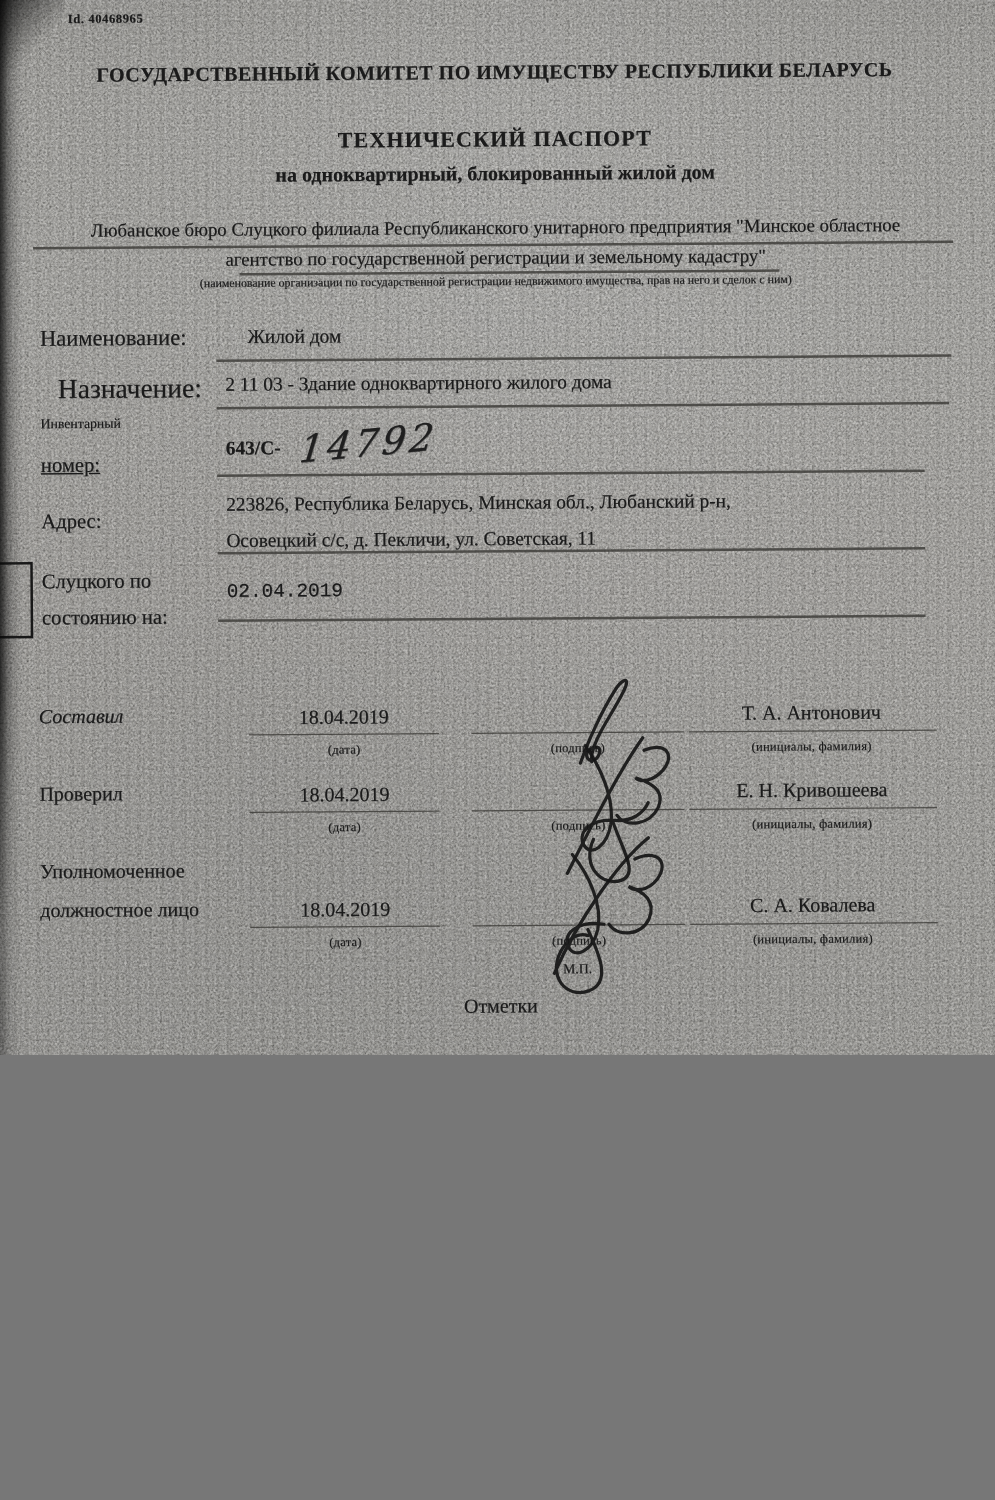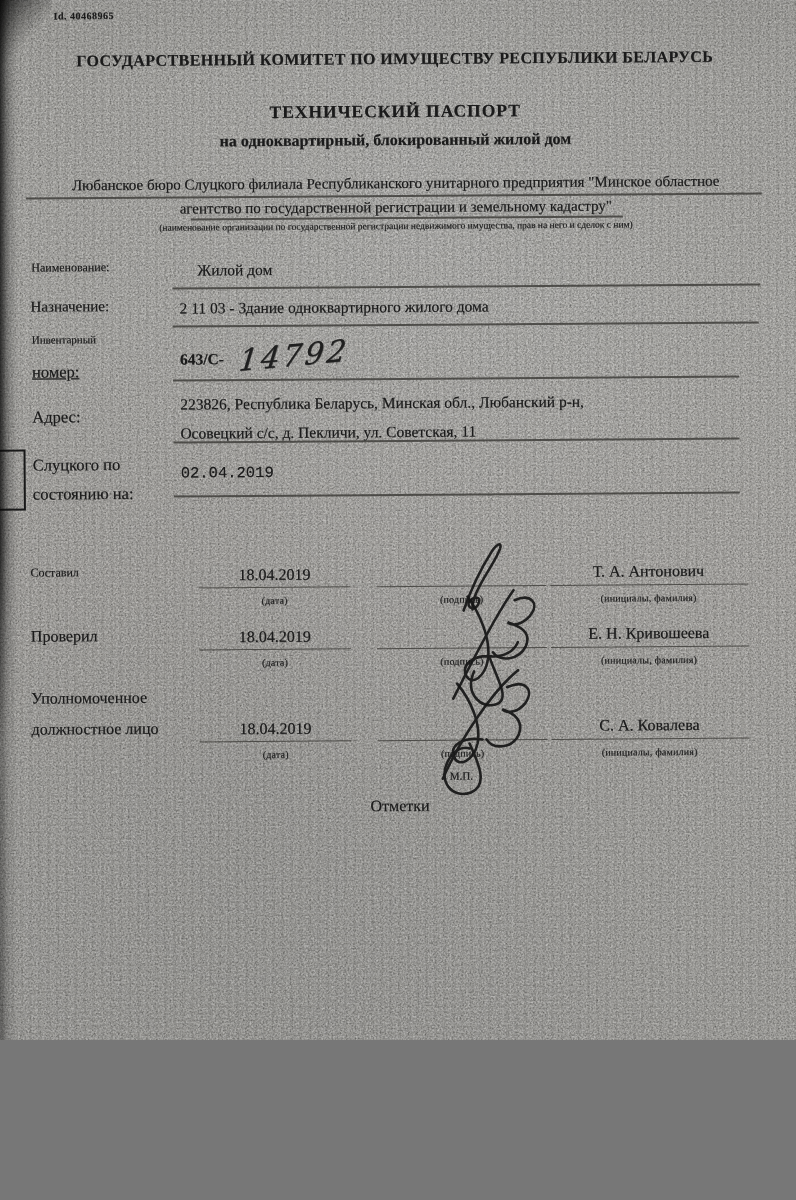--- a/index.html
+++ b/index.html
@@ -1,17 +1,17 @@
 <!DOCTYPE html>
 <html><head>
 <meta charset="utf-8">
 <style>
   html,body{margin:0;padding:0;background:#777;}
   .page{
-    position:relative;width:796px;height:1040px;overflow:hidden;
+    position:relative;width:796px;height:844px;overflow:hidden;
     background:
       radial-gradient(ellipse at 52% 16%, rgba(255,255,255,0.10), transparent 58%),
       radial-gradient(ellipse at 30% 80%, rgba(0,0,0,0.05), transparent 60%),
       linear-gradient(180deg,#a3a29e 0%,#abaaa6 8%,#b0afab 30%,#aeaca8 55%,#a9a8a4 78%,#a5a4a0 100%);
     font-family:"Liberation Serif", serif;
   }
   .streaks{position:absolute;inset:0;pointer-events:none;
     background:
       repeating-linear-gradient(90deg, rgba(255,255,255,0.035) 0 2px, rgba(0,0,0,0.03) 2px 5px, rgba(255,255,255,0.018) 5px 9px),
       repeating-linear-gradient(180deg, rgba(255,255,255,0.015) 0 3px, rgba(0,0,0,0.02) 3px 7px);
@@ -66,45 +66,45 @@
     <div class="t center" style="top:131px;font-size:16px;font-weight:bold;">на одноквартирный, блокированный жилой дом</div>
 
     <div class="t center" style="top:175px;font-size:15px;">Любанское бюро Слуцкого филиала Республиканского унитарного предприятия "Минское областное</div>
     <div class="line" style="left:28px;width:736px;top:195px;"></div>
 
     <div class="t center" style="top:199px;font-size:15px;">агентство по государственной регистрации и земельному кадастру"</div>
     <div class="line" style="left:193px;width:432px;top:217px;"></div>
 
     <div class="t center" style="top:221px;font-size:9.5px;">(наименование организации по государственной регистрации недвижимого имущества, прав на него и сделок с ним)</div>
 
-    <div class="t" style="left:33px;top:258px;font-size:12px;">Наименование:</div>
+    <div class="t" style="left:33px;top:258px;font-size:18px;">Наименование:</div>
     <div class="t" style="left:199px;top:260px;font-size:15.5px;">Жилой дом</div>
     <div class="line" style="left:174px;width:588px;top:286px;"></div>
 
-    <div class="t" style="left:32px;top:296px;font-size:15px;">Назначение:</div>
+    <div class="t" style="left:47px;top:296px;font-size:22px;">Назначение:</div>
     <div class="t" style="left:181px;top:298px;font-size:15.5px;">2 11 03 - Здание одноквартирного жилого дома</div>
     <div class="line" style="left:174px;width:586px;top:324px;"></div>
 
     <div class="t" style="left:33px;top:331px;font-size:11px;">Инвентарный</div>
     <div class="t" style="left:33px;top:360px;font-size:16.5px;text-decoration:underline;">номер:</div>
     <div class="t" style="left:181px;top:349px;font-size:15.5px;font-weight:bold;">643/С-</div>
     <div class="t hand" style="left:240px;top:337px;">14792</div>
     <div class="line" style="left:174px;width:566px;top:378px;"></div>
 
     <div class="t" style="left:33px;top:405px;font-size:16.5px;">Адрес:</div>
     <div class="t" style="left:181px;top:394px;font-size:15.5px;">223826, Республика Беларусь, Минская обл., Любанский р-н,</div>
     <div class="t" style="left:181px;top:423px;font-size:15.5px;">Осовецкий с/с, д. Пекличи, ул. Советская, 11</div>
     <div class="line" style="left:174px;width:566px;top:440px;"></div>
 
     <div class="t" style="left:33px;top:453px;font-size:16.5px;">Слуцкого по</div>
     <div class="t" style="left:33px;top:482px;font-size:16.5px;text-align:right;">состоянию на:</div>
     <div class="t" style="left:181px;top:463px;font-size:15.5px;font-family:Liberation Mono, monospace;">02.04.2019</div>
     <div class="line" style="left:174px;width:566px;top:494px;"></div>
 
-    <div class="t" style="left:30px;top:563px;font-size:12px;">Составил</div>
+    <div class="t" style="left:30px;top:563px;font-size:16px;font-style:italic;">Составил</div>
     <div class="t colc" style="left:198px;width:152px;top:565px;font-size:16px;">18.04.2019</div>
     <div class="line thinline" style="left:198px;width:152px;top:586px;"></div>
     <div class="line thinline" style="left:376px;width:170px;top:586px;"></div>
     <div class="t colc" style="left:550px;width:196px;top:564px;font-size:16px;">Т. А. Антонович</div>
     <div class="line thinline" style="left:550px;width:198px;top:586px;"></div>
     <div class="t small colc" style="left:198px;width:152px;top:594px;">(дата)</div>
     <div class="t small colc" style="left:376px;width:170px;top:594px;">(подпись)</div>
     <div class="t small colc" style="left:550px;width:196px;top:594px;">(инициалы, фамилия)</div>
 
     <div class="t" style="left:30px;top:625px;font-size:16px;">Проверил</div>

